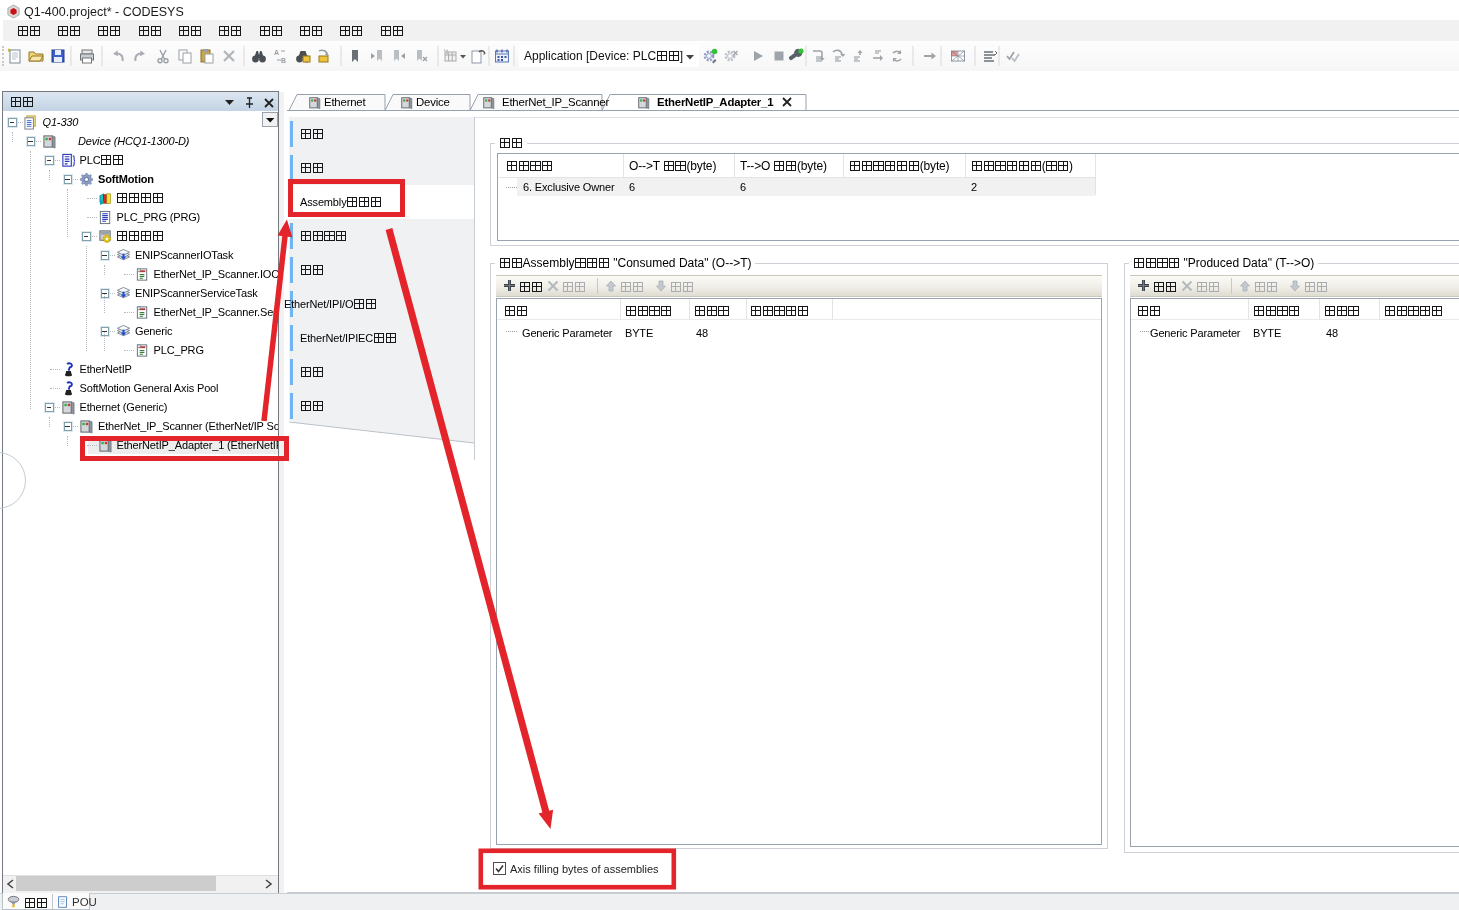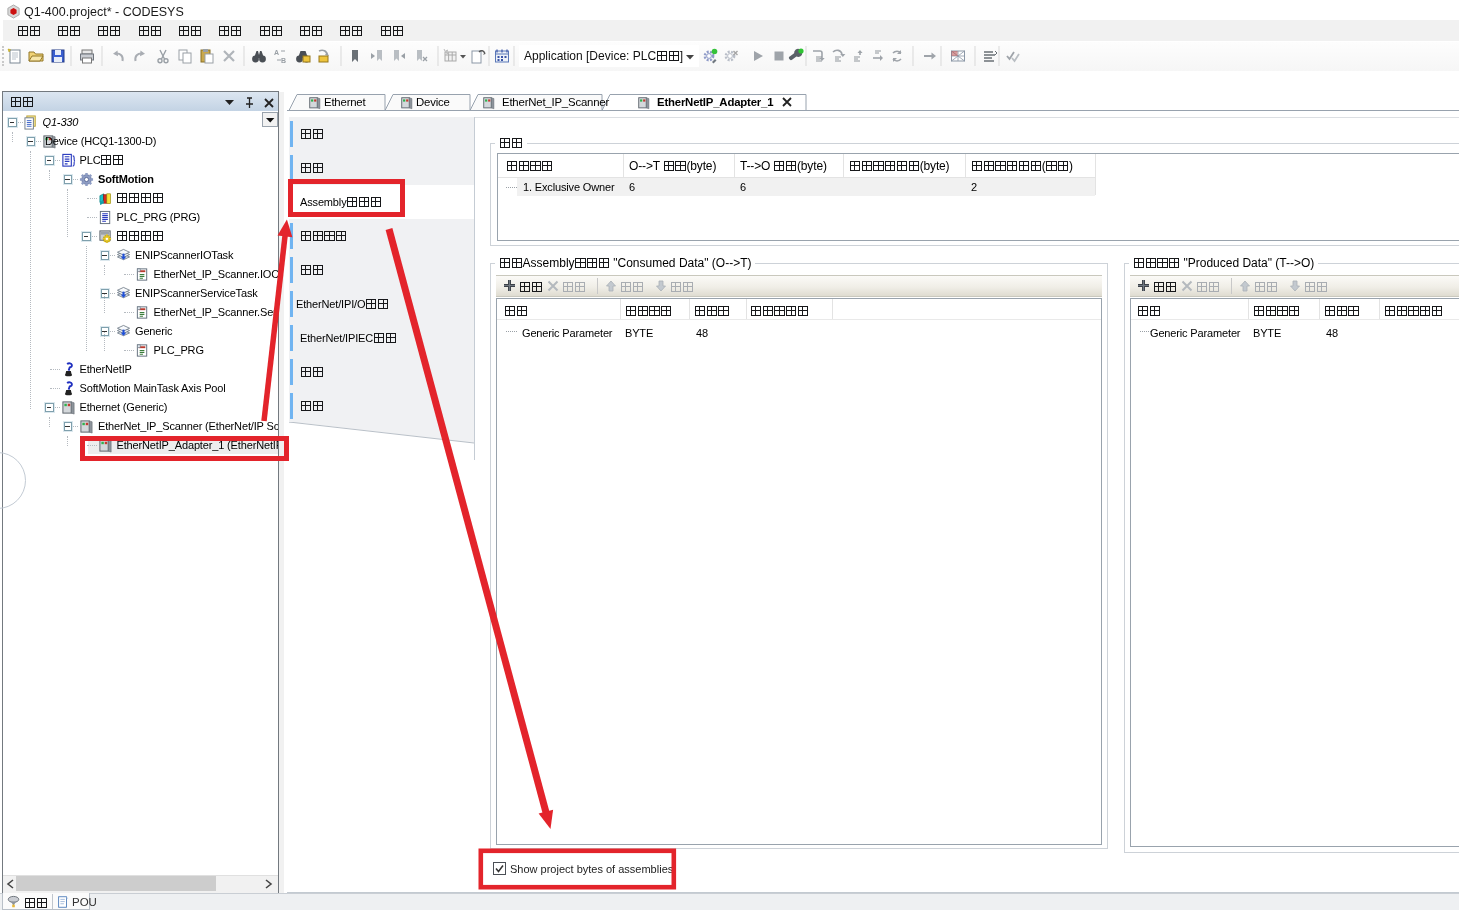--- a/index.html
+++ b/index.html
@@ -245,21 +245,21 @@
     <div class="ab stub" style="left:31.0px;top:141px;width:10px"></div>
     <div class="ab ebox" style="left:26.5px;top:137px"></div>
     <div class="ab" style="left:28.3px;top:140.6px;width:4.5px;height:1.3px;background:#333"></div>
     <svg class="ab" style="left:42.0px;top:134px" width="15" height="15" viewBox="0 0 16 16">
       <rect x="2" y="2" width="9" height="12" fill="#b9bdc2" stroke="#60676e"></rect>
       <rect x="3" y="3" width="7" height="10" fill="#d4d8db"></rect>
       <path d="M11 2l3 1v12l-3-1z" fill="#8d949b" stroke="#60676e" stroke-width=".6"></path>
       <rect x="3.6" y="4" width="2.6" height="2.6" fill="#2fb14d"></rect>
       <rect x="7.2" y="4" width="2.6" height="2.6" fill="#c43b31"></rect>
     </svg>
-    <div class="ab tt" style="left:45px;top:134px;">Device (HCQ1-1300-D)</div>
+    <div class="ab tt" style="left:78px;top:134px;font-style:italic;">Device (HCQ1-1300-D)</div>
     <div class="ab stub" style="left:49.5px;top:160px;width:10px"></div>
     <div class="ab ebox" style="left:45.0px;top:156px"></div>
     <div class="ab" style="left:46.8px;top:159.6px;width:4.5px;height:1.3px;background:#333"></div>
     <svg class="ab" style="left:60.5px;top:153px" width="15" height="15" viewBox="0 0 16 16">
       <rect x="2" y="1.5" width="9" height="12.5" fill="#fff" stroke="#2a3bbf" stroke-width="1.2"></rect>
       <path d="M4 4h5M4 6.5h5M4 9h5M4 11.5h3" stroke="#2a3bbf" stroke-width="1.3"></path>
       <path d="M12.5 3c1.5 0 1.5 1 1.5 2v2c0 1 .5 1.5 1 1.5-.5 0-1 .5-1 1.5v2c0 1 0 2-1.5 2" stroke="#2a3bbf" fill="none" stroke-width="1.2"></path>
     </svg>
     <div class="ab tt" style="left:79.5px;top:153px;">PLC<b class="c"></b><b class="c"></b></div>
     <div class="ab stub" style="left:68.0px;top:179px;width:10px"></div>
@@ -363,21 +363,21 @@
       <path d="M5.5 9.5h5l1 4h-7z" fill="#222"></path>
       <ellipse cx="8" cy="13.8" rx="3.8" ry="1.3" fill="#222"></ellipse>
     </svg>
     <div class="ab tt" style="left:79.5px;top:362px;">EtherNetIP</div>
     <div class="ab stub" style="left:49.5px;top:388px;width:10px"></div>
     <svg class="ab" style="left:60.5px;top:381px" width="15" height="15" viewBox="0 0 16 16">
       <path d="M6.5 2.2c2-1.6 4.6-.8 5 .8.4 1.5-.7 2.6-2.2 2.8l-1.2 3.4" stroke="#1f2fbf" stroke-width="2" fill="none"></path>
       <path d="M5.5 9.5h5l1 4h-7z" fill="#222"></path>
       <ellipse cx="8" cy="13.8" rx="3.8" ry="1.3" fill="#222"></ellipse>
     </svg>
-    <div class="ab tt" style="left:79.5px;top:381px;">SoftMotion MainTask Axis Pool</div>
+    <div class="ab tt" style="left:79.5px;top:381px;">SoftMotion General Axis Pool</div>
     <div class="ab stub" style="left:49.5px;top:407px;width:10px"></div>
     <div class="ab ebox" style="left:45.0px;top:403px"></div>
     <div class="ab" style="left:46.8px;top:406.6px;width:4.5px;height:1.3px;background:#333"></div>
     <svg class="ab" style="left:60.5px;top:400px" width="15" height="15" viewBox="0 0 16 16">
       <rect x="2" y="2" width="9" height="12" fill="#b9bdc2" stroke="#60676e"></rect>
       <rect x="3" y="3" width="7" height="10" fill="#d4d8db"></rect>
       <path d="M11 2l3 1v12l-3-1z" fill="#8d949b" stroke="#60676e" stroke-width=".6"></path>
       <rect x="3.6" y="4" width="2.6" height="2.6" fill="#2fb14d"></rect>
       <rect x="7.2" y="4" width="2.6" height="2.6" fill="#c43b31"></rect>
     </svg>
@@ -492,21 +492,21 @@
     <div class="ab" style="left:289.5px;top:189px;width:3.5px;height:26px;background:#70b4f1"></div>
     <div class="ab tt" style="left:300px;top:195px">Assembly<b class="c"></b><b class="c"></b><b class="c"></b></div>
     <div class="ab" style="left:289px;top:219px;width:185px;height:34px;background:#f0f1f3;border-bottom:1px solid rgba(255,255,255,.9)"></div>
     <div class="ab" style="left:289.5px;top:223px;width:3.5px;height:26px;background:#70b4f1"></div>
     <div class="ab tt" style="left:300px;top:229px"><b class="c"></b><b class="c"></b><b class="c"></b><b class="c"></b></div>
     <div class="ab" style="left:289px;top:253px;width:185px;height:34px;background:#f0f1f3;border-bottom:1px solid rgba(255,255,255,.9)"></div>
     <div class="ab" style="left:289.5px;top:257px;width:3.5px;height:26px;background:#70b4f1"></div>
     <div class="ab tt" style="left:300px;top:263px"><b class="c"></b><b class="c"></b></div>
     <div class="ab" style="left:289px;top:287px;width:185px;height:34px;background:#f0f1f3;border-bottom:1px solid rgba(255,255,255,.9)"></div>
     <div class="ab" style="left:289.5px;top:291px;width:3.5px;height:26px;background:#70b4f1"></div>
-    <div class="ab tt" style="left:296px;top:297px">EtherNet/IPI/O<b class="c"></b><b class="c"></b></div>
+    <div class="ab tt" style="left:284px;top:297px">EtherNet/IPI/O<b class="c"></b><b class="c"></b></div>
     <div class="ab" style="left:289px;top:321px;width:185px;height:34px;background:#f0f1f3;border-bottom:1px solid rgba(255,255,255,.9)"></div>
     <div class="ab" style="left:289.5px;top:325px;width:3.5px;height:26px;background:#70b4f1"></div>
     <div class="ab tt" style="left:300px;top:331px">EtherNet/IPIEC<b class="c"></b><b class="c"></b></div>
     <div class="ab" style="left:289px;top:355px;width:185px;height:34px;background:#f0f1f3;border-bottom:1px solid rgba(255,255,255,.9)"></div>
     <div class="ab" style="left:289.5px;top:359px;width:3.5px;height:26px;background:#70b4f1"></div>
     <div class="ab tt" style="left:300px;top:365px"><b class="c"></b><b class="c"></b></div>
     <div class="ab" style="left:289px;top:389px;width:185px;height:34px;background:#f0f1f3;border-bottom:1px solid rgba(255,255,255,.9)"></div>
     <div class="ab" style="left:289.5px;top:393px;width:3.5px;height:26px;background:#70b4f1"></div>
     <div class="ab tt" style="left:300px;top:399px"><b class="c"></b><b class="c"></b></div>
   </div>
@@ -524,21 +524,21 @@
 <div class="hdr tt" style="left:849px;top:159px"><b class="c"></b><b class="c"></b><b class="c"></b><b class="c"></b><b class="c"></b><b class="c"></b>(byte)</div>
 <div class="hdr tt" style="left:971px;top:159px"><b class="c"></b><b class="c"></b><b class="c"></b><b class="c"></b><b class="c"></b><b class="c"></b>(<b class="c"></b><b class="c"></b>)</div>
 <div class="ab" style="left:623px;top:154px;width:1px;height:41px;background:#e3e3e3"></div>
 <div class="ab" style="left:734px;top:154px;width:1px;height:41px;background:#e3e3e3"></div>
 <div class="ab" style="left:843px;top:154px;width:1px;height:41px;background:#e3e3e3"></div>
 <div class="ab" style="left:965px;top:154px;width:1px;height:41px;background:#e3e3e3"></div>
 <div class="ab" style="left:1095px;top:154px;width:1px;height:41px;background:#e3e3e3"></div>
 <div class="ab" style="left:498px;top:177px;width:597px;height:1px;background:#e3e3e3"></div>
 <div class="ab" style="left:517px;top:178px;width:578px;height:18px;background:#f1f1f1"></div>
 <div class="ab" style="left:506px;top:187px;width:11px;border-top:1.4px dotted #9aa0a6"></div>
-<div class="ab tt" style="left:523px;top:180px">1. Exclusive Owner</div>
+<div class="ab tt" style="left:523px;top:180px">6. Exclusive Owner</div>
 <div class="ab tt" style="left:629px;top:180px">6</div>
 <div class="ab tt" style="left:740px;top:180px">6</div>
 <div class="ab tt" style="left:971px;top:180px">2</div>
 <div class="ab gbox" style="left:490px;top:263px;width:618px;height:586px"></div>
 <div class="glab" style="left:495px;top:256px"><b class="c"></b><b class="c"></b>Assembly<b class="c"></b><b class="c"></b><b class="c"></b> "Consumed Data" (O--&gt;T)</div>
 <div class="ab mtb" style="left:496px;top:275px;width:606px;height:22px"></div>
 <svg class="ab" style="left:503px;top:279px" width="13" height="13">
     <path d="M6.5 1v11M1 6.5h11" stroke="#3c4148" stroke-width="3"></path>
     <path d="M6.5 1v11M1 6.5h11" stroke="#6f7780" stroke-width="1.2"></path>
   </svg>
@@ -601,21 +601,21 @@
 <div class="ab" style="left:1379px;top:299px;width:1px;height:20px;background:#e3e3e3"></div>
 <div class="ab" style="left:1131px;top:319px;width:328px;height:1px;background:#e9e9e9"></div>
 <div class="ab" style="left:1140px;top:331px;width:11px;border-top:1.4px dotted #9aa0a6"></div>
 <div class="ab tt" style="left:1150px;top:326px">Generic Parameter</div>
 <div class="ab tt" style="left:1253px;top:326px">BYTE</div>
 <div class="ab tt" style="left:1326px;top:326px">48</div>
 <div class="ab" style="left:493px;top:862px;width:13px;height:13px;border:1px solid #4a4f55;box-sizing:border-box;background:#fff"></div>
 <svg class="ab" style="left:495px;top:864px" width="9" height="9">
     <path d="M1 4.5l2.5 3L8 1.5" stroke="#333" stroke-width="1.5" fill="none"></path>
   </svg>
-<div class="ab" style="left:510px;top:863px;font-size:11px;color:#222">Show project bytes of assemblies</div>
+<div class="ab" style="left:510px;top:863px;font-size:11px;color:#222">Axis filling bytes of assemblies</div>
 <div class="ab" style="left:-31px;top:452px;width:55px;height:55px;border-radius:50%;border:1px solid #c3cbd4"></div>
 <svg class="ab" style="left:0;top:0;pointer-events:none" width="1459" height="910">
     <rect x="290.5" y="181.5" width="112" height="33" fill="none" stroke="#e3242b" stroke-width="5"></rect>
     <rect x="82.5" y="438.5" width="204" height="20" fill="none" stroke="#e3242b" stroke-width="5"></rect>
     <rect x="480.8" y="850.8" width="193" height="36.4" fill="none" stroke="#e3242b" stroke-width="4.6"></rect>
     <line x1="264.0" y1="421.0" x2="285.2" y2="234.4" stroke="#e3242b" stroke-width="5.5"></line>
     <polygon points="286.9,219.5 277.5,235.5 292.4,237.2" fill="#e3242b"></polygon>
     <line x1="389.0" y1="229.0" x2="546.3" y2="813.5" stroke="#e3242b" stroke-width="7"></line>
     <polygon points="550.5,829.0 553.1,809.7 538.6,813.6" fill="#e3242b"></polygon>
   </svg>

